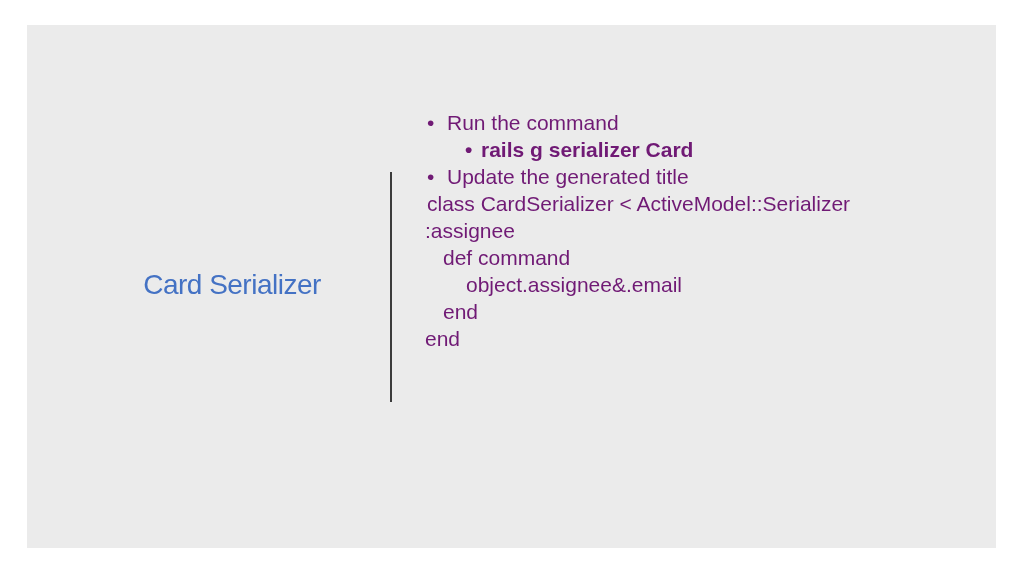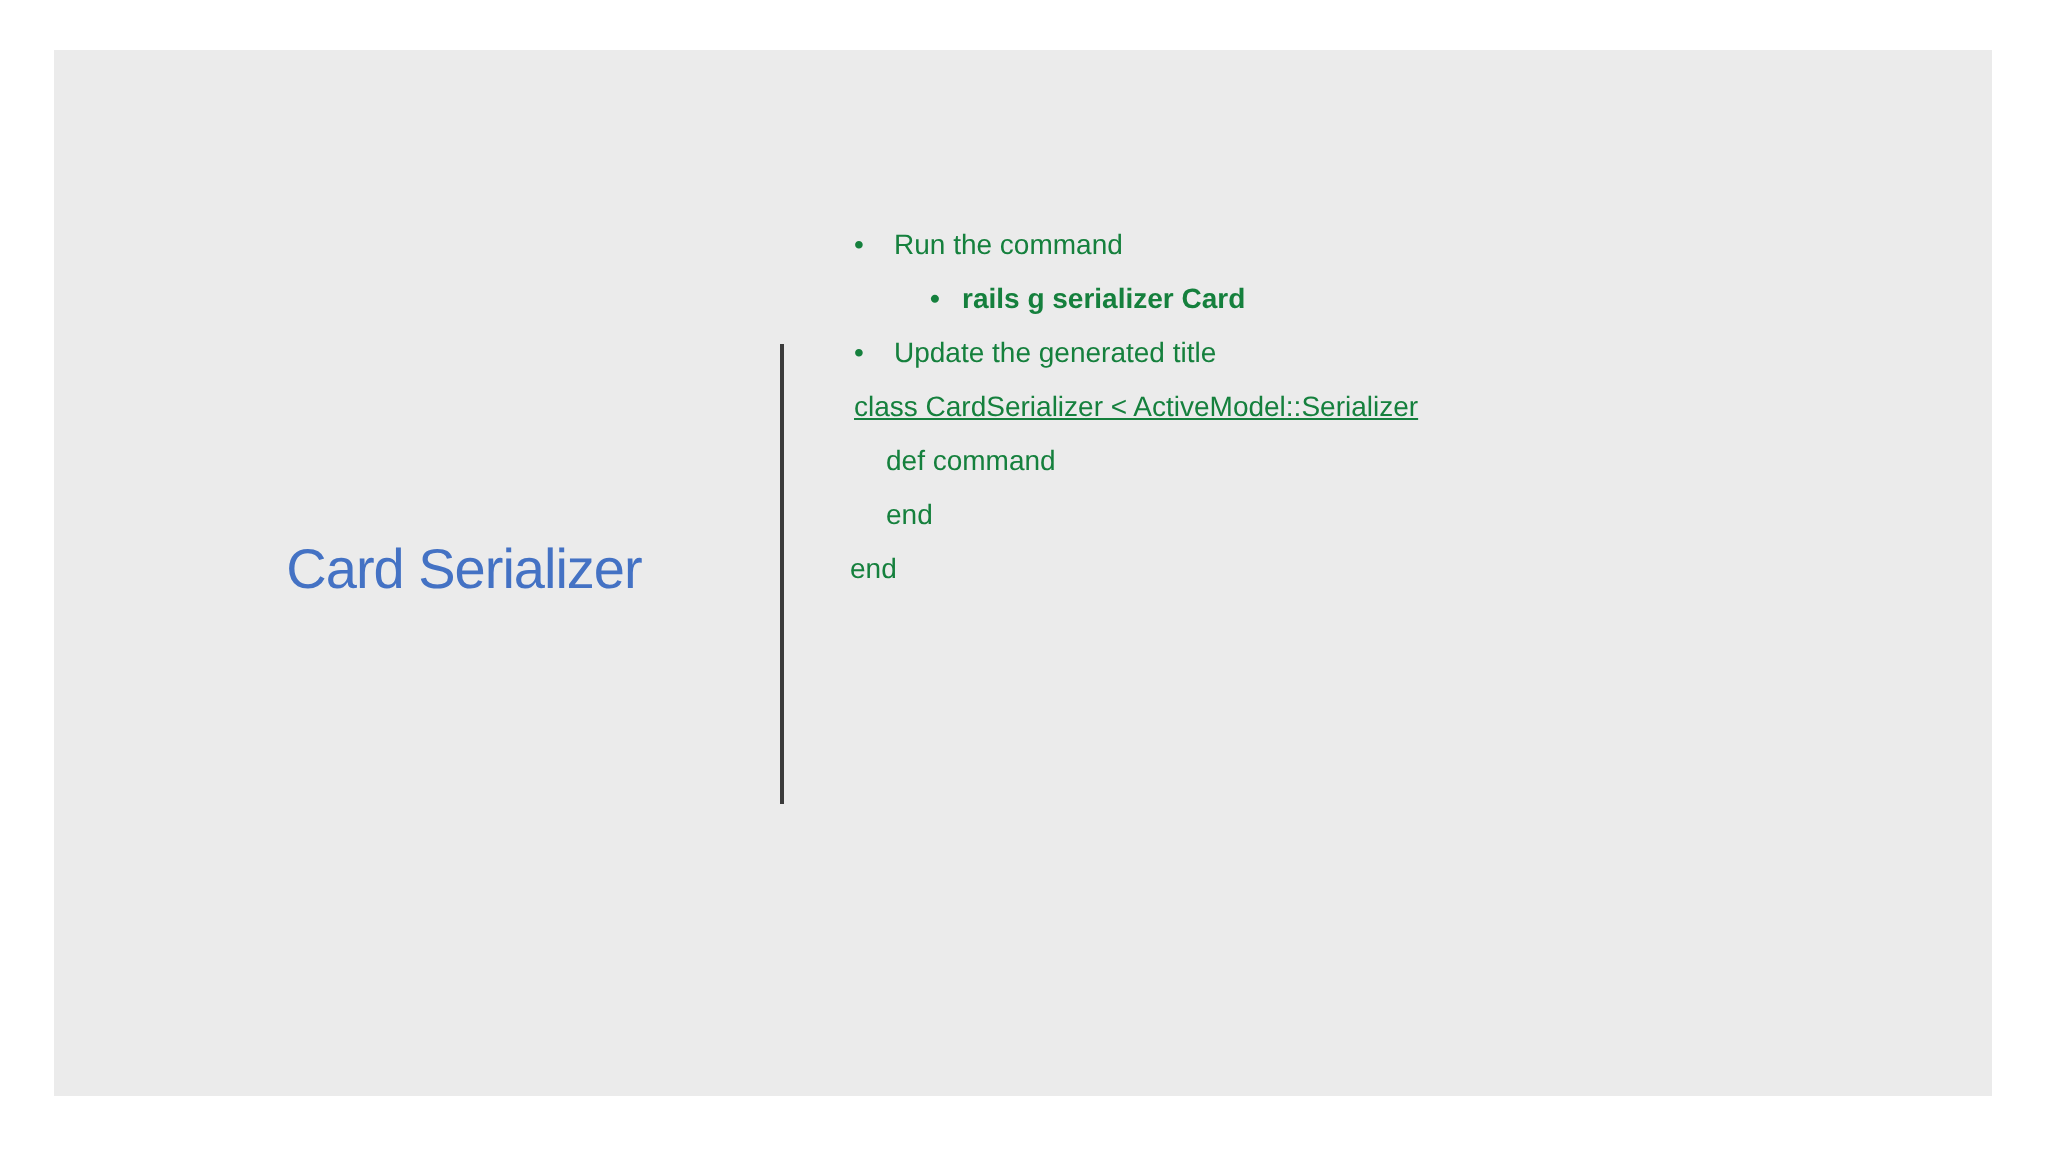--- a/index.html
+++ b/index.html
@@ -42,42 +42,42 @@
     top: 147px;
     width: 2px;
     height: 230px;
     background: #3b3b3b;
   }
   .content {
     position: absolute;
     left: 398px;
     top: 84px;
     width: 560px;
-    color: #15803d;
-    font-size: 14px;
+    color: #701a75;
+    font-size: 21px;
     line-height: 27px;
   }
   .content p {
     margin: 0;
     white-space: nowrap;
   }
   .bchar {
     display: inline-block;
   }
   .b1 { padding-left: 2px; }
   .b1 .bchar { width: 20px; }
   .b2 { padding-left: 40px; font-weight: bold; }
   .b2 .bchar { width: 16px; }
 
   .mt0  { margin-top: 0; }
   .mt5  { margin-top: 5px; }
   .mt11 { margin-top: 11px; }
   .mt12 { margin-top: 12px; }
 
-  .ind-base  { padding-left: 2px; text-decoration: underline; }
+  .ind-base  { padding-left: 2px; }
   .ind-none  { padding-left: 0; }
   .ind-1     { padding-left: 18px; }
   .ind-2     { padding-left: 41px; }
 </style>
 </head>
 <body>
 
 <div class="stage">
   <div class="slide">
 
@@ -89,23 +89,25 @@
 
       <p class="b1 mt0"><span class="bchar">•</span><span>Run the command</span></p>
 
       <p class="b2 mt5"><span class="bchar">•</span><span>rails g serializer Card</span></p>
 
       <p class="b1 mt11"><span class="bchar">•</span><span>Update the generated title</span></p>
 
       <p class="ind-base mt12">class CardSerializer &lt; ActiveModel::Serializer</p>
 
 
+      <p class="ind-none mt0">:assignee</p>
 
       <p class="ind-1 mt12">def command</p>
 
+      <p class="ind-2 mt12">object.assignee&amp;.email</p>
 
       <p class="ind-1 mt11">end</p>
 
       <p class="ind-none mt11">end</p>
 
     </div>
   </div>
 </div>
 
 </body></html>

